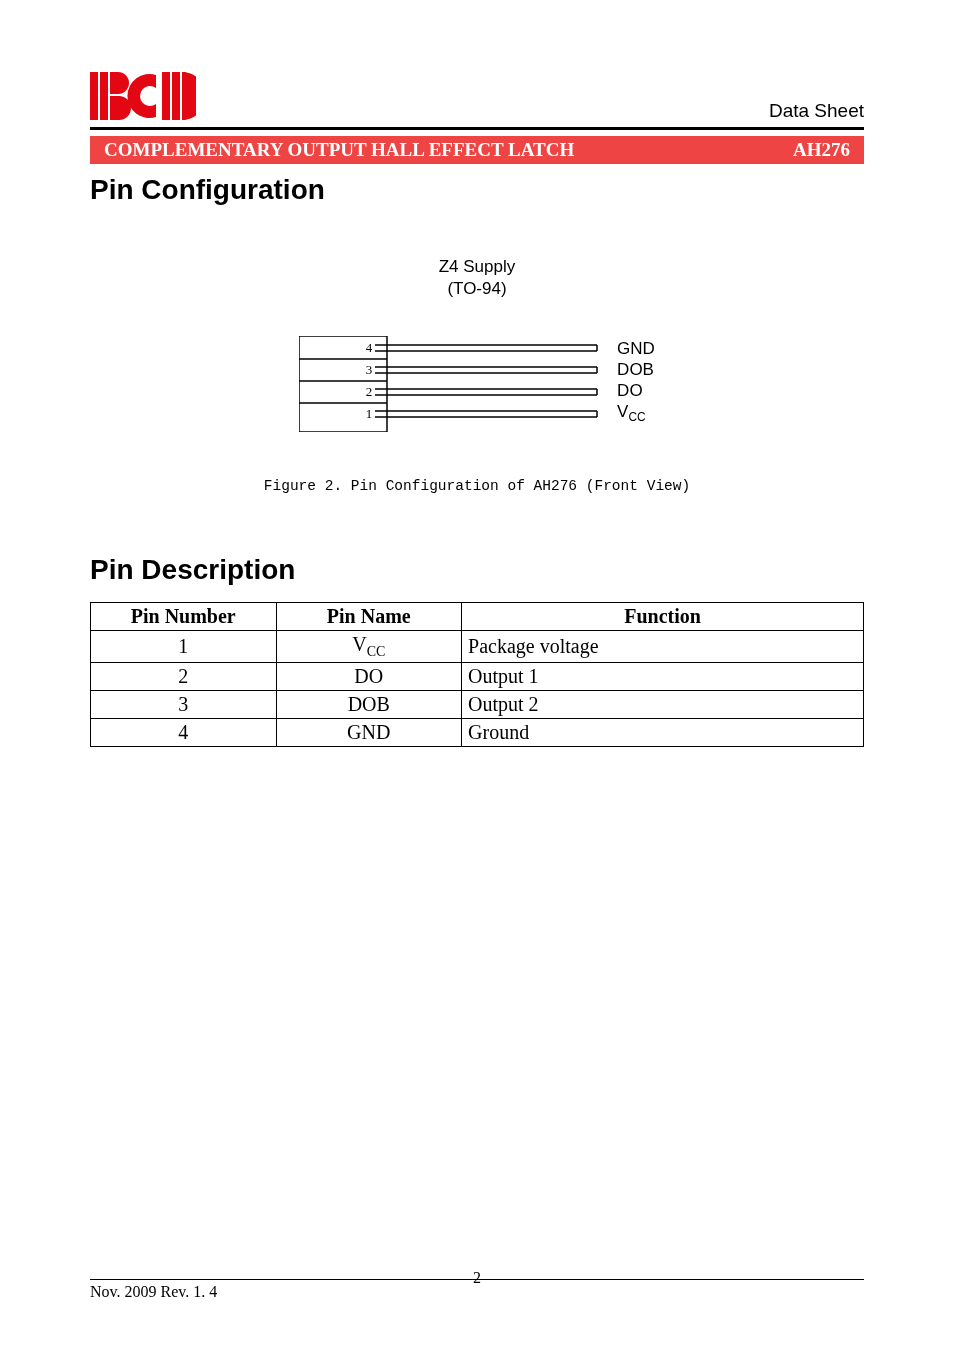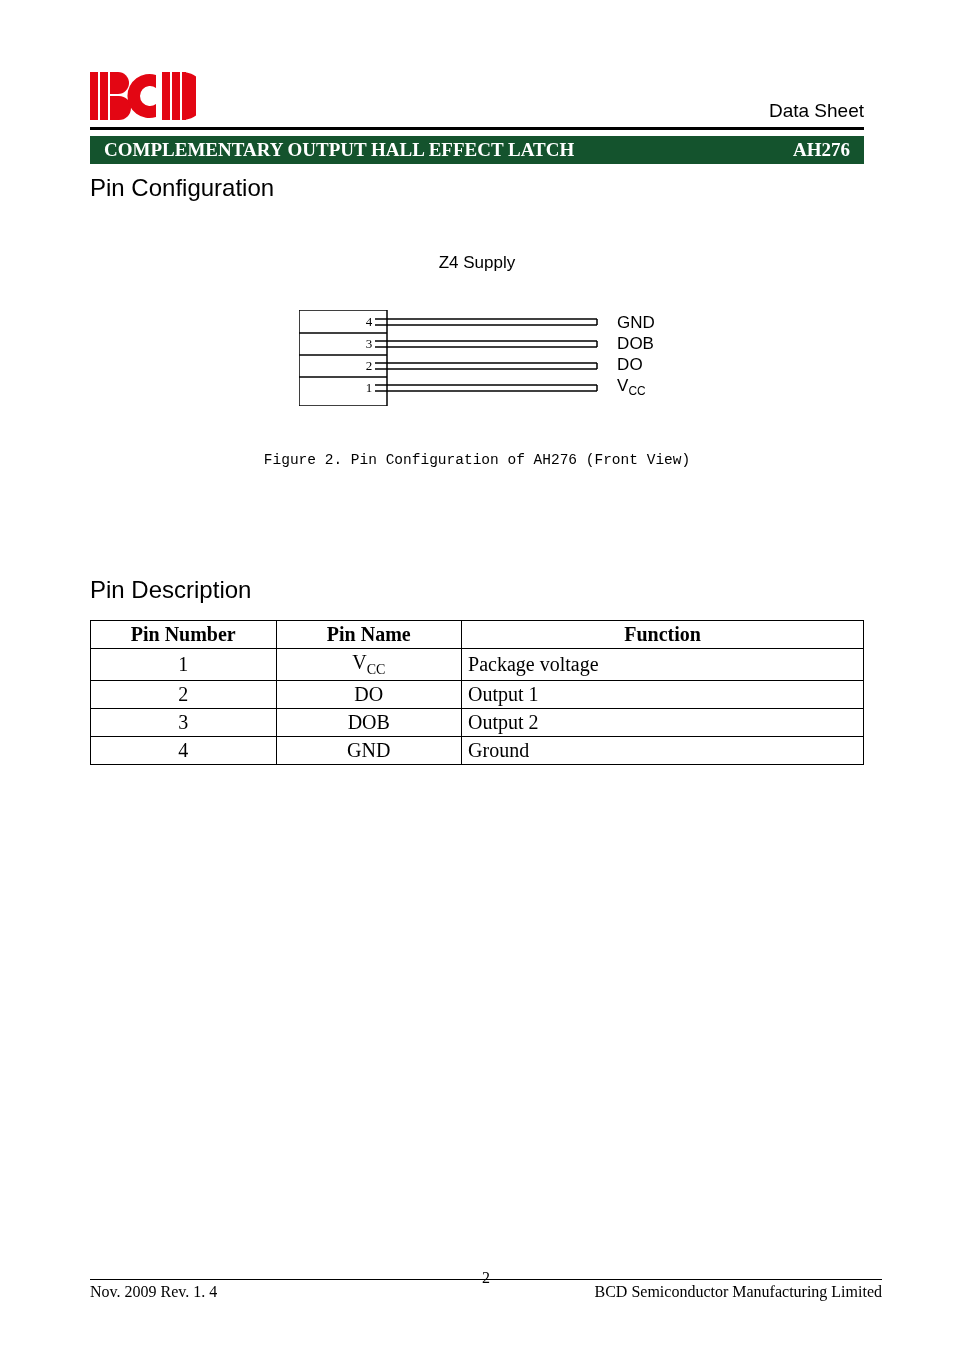--- a/index.html
+++ b/index.html
@@ -36,32 +36,32 @@
     border: 0;
     border-top: 3px solid #000;
     margin: 0 0 6px 0;
   }
   .thin-hr {
     border: 0;
     border-top: 1px solid #000;
     margin: 0;
   }
   .black-bar {
-    background: #14532d;
+    background: #ef4444;
     color: #fff;
     display: flex;
     justify-content: space-between;
     padding: 3px 14px;
     font-weight: bold;
     font-size: 19px;
   }
   h2.section {
     font-family: Arial, Helvetica, sans-serif;
-    font-weight: normal;
-    font-size: 24px;
+    font-weight: bold;
+    font-size: 28px;
     margin: 10px 0 0 0;
   }
   .pkg-label {
     font-family: Arial, Helvetica, sans-serif;
     font-size: 17px;
     text-align: center;
     margin-top: 50px;
     line-height: 1.3;
   }
   .pkg-figure {
@@ -102,21 +102,21 @@
   table.pin-desc th {
     font-weight: bold;
     text-align: center;
   }
   table.pin-desc td.center {
     text-align: center;
   }
   .footer {
     position: absolute;
     left: 90px;
-    right: 72px;
+    right: 90px;
     bottom: 50px;
   }
   .footer-line {
     display: flex;
     justify-content: space-between;
     font-size: 16px;
     margin-top: 3px;
   }
   .page-num {
     position: absolute;
@@ -182,20 +182,21 @@
 
   <div class="black-bar">
     <span>COMPLEMENTARY OUTPUT HALL EFFECT LATCH</span>
     <span>AH276</span>
   </div>
 
   <h2 class="section">Pin Configuration</h2>
 
   <div class="pkg-label">
     <div>Z4 Supply</div>
+    <div>(TO-94)</div>
   </div>
 
   <div class="pkg-figure">
     <svg class="pkg-svg" width="310" height="96" viewBox="0 0 310 96">
 
       <rect x="0" y="0" width="88" height="96" fill="none" stroke="#000" stroke-width="1.5"></rect>
 
       <g stroke="#000" stroke-width="1.5" fill="none">
 
         <line x1="76" y1="9" x2="298" y2="9"></line>
@@ -231,21 +232,21 @@
       <div>DOB</div>
       <div>DO</div>
       <div>
         <span>V</span><span class="sub">CC</span>
       </div>
     </div>
   </div>
 
   <div class="figure-caption">Figure 2. Pin Configuration of AH276 (Front View)</div>
 
-  <h2 class="section" style="margin-top:108px;">Pin Description</h2>
+  <h2 class="section" style="margin-top:60px;">Pin Description</h2>
 
   <table class="pin-desc">
     <colgroup>
       <col style="width:24%">
       <col style="width:24%">
       <col style="width:52%">
     </colgroup>
     <thead>
       <tr>
         <th>Pin Number</th>
@@ -276,18 +277,17 @@
         <td class="center">GND</td>
         <td>Ground</td>
       </tr>
     </tbody>
   </table>
 
   <div class="footer">
     <hr class="thin-hr">
     <div class="footer-line">
       <span>Nov. 2009  Rev. 1. 4</span>
-      <span>BCD Semiconductor Manufacturing Limited</span>
     </div>
     <div class="page-num">2</div>
   </div>
 
 </div>
 
 </body></html>

